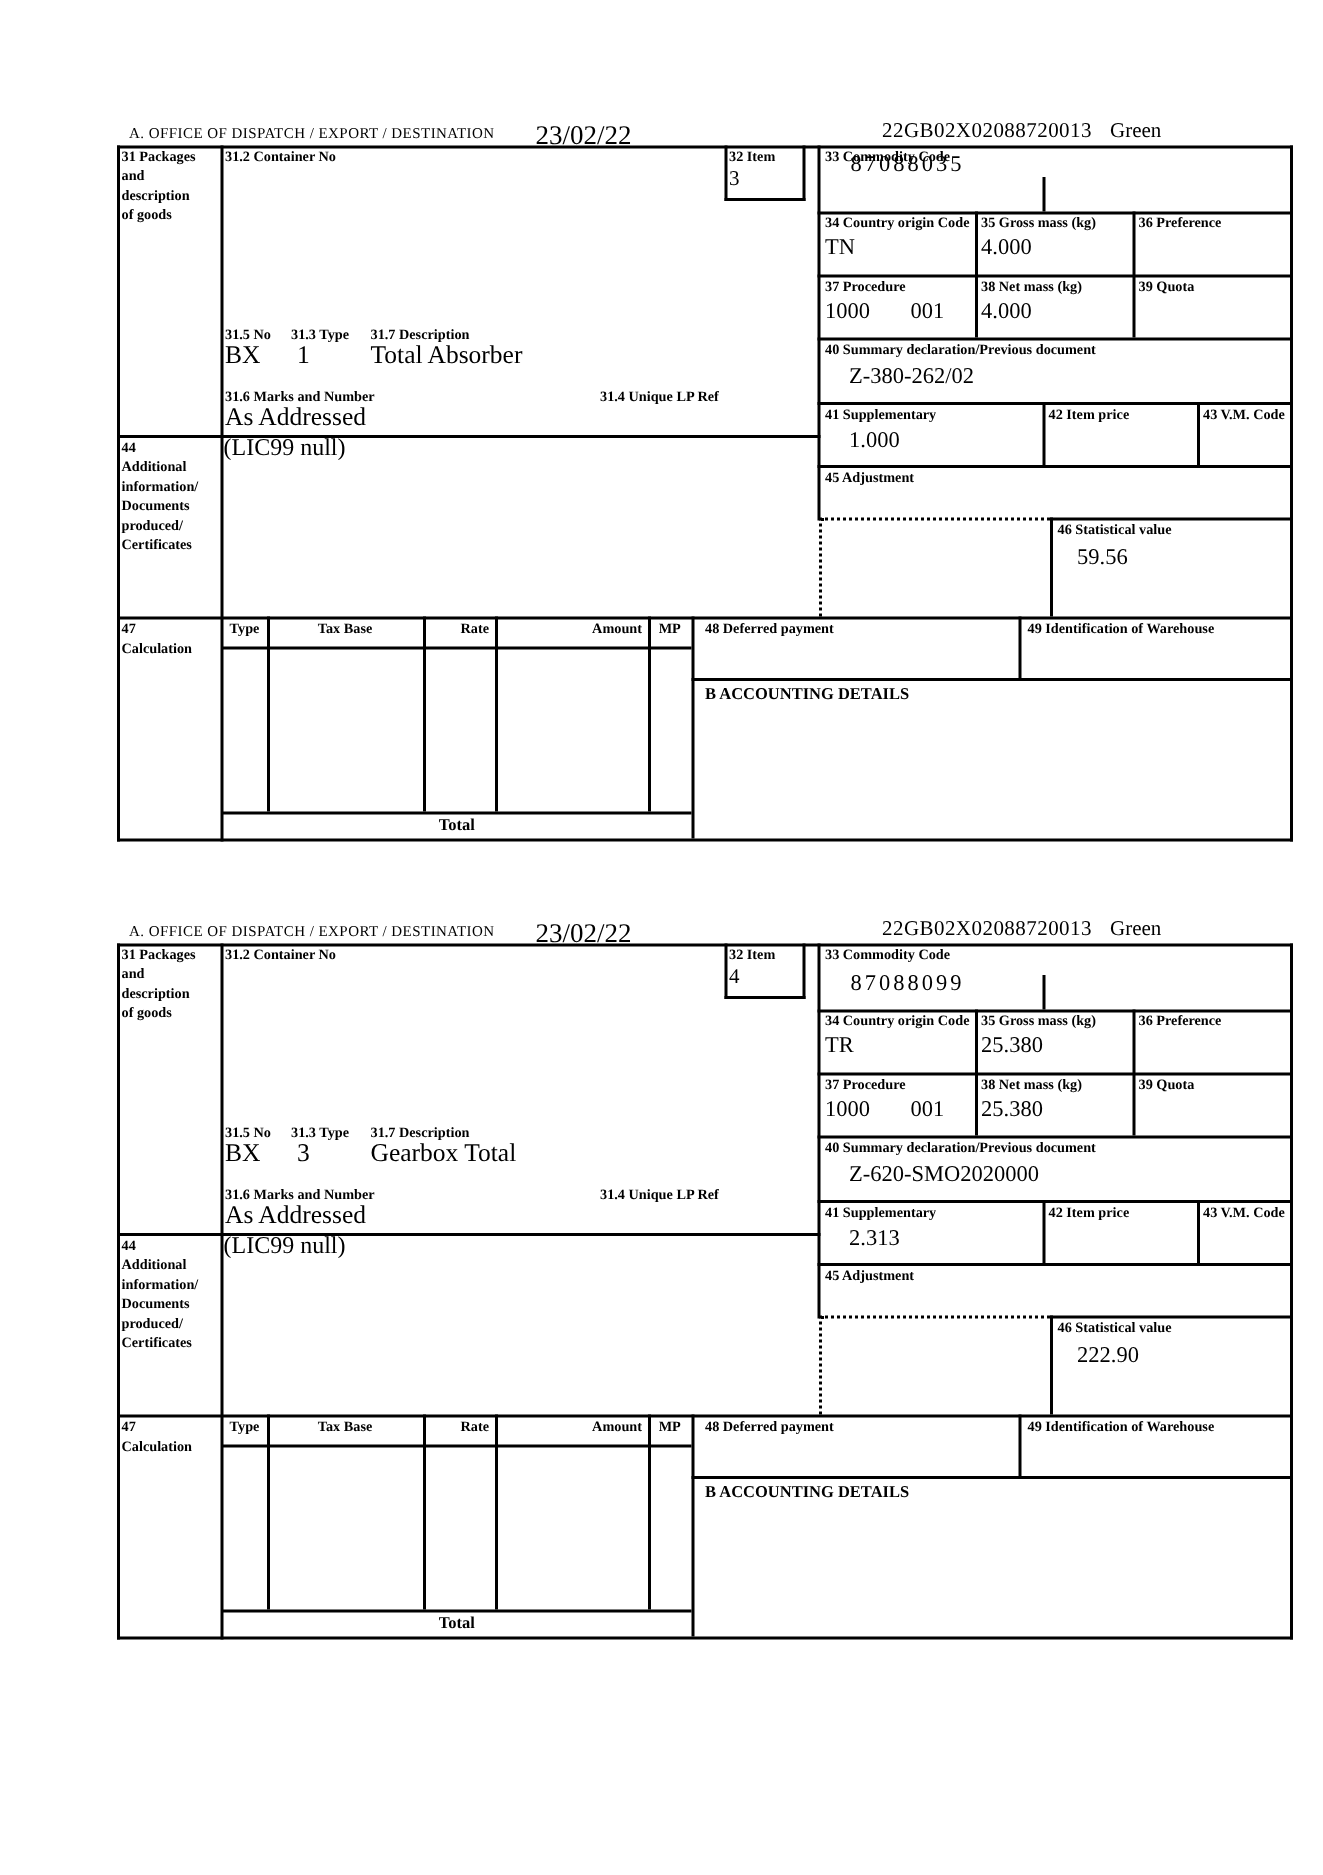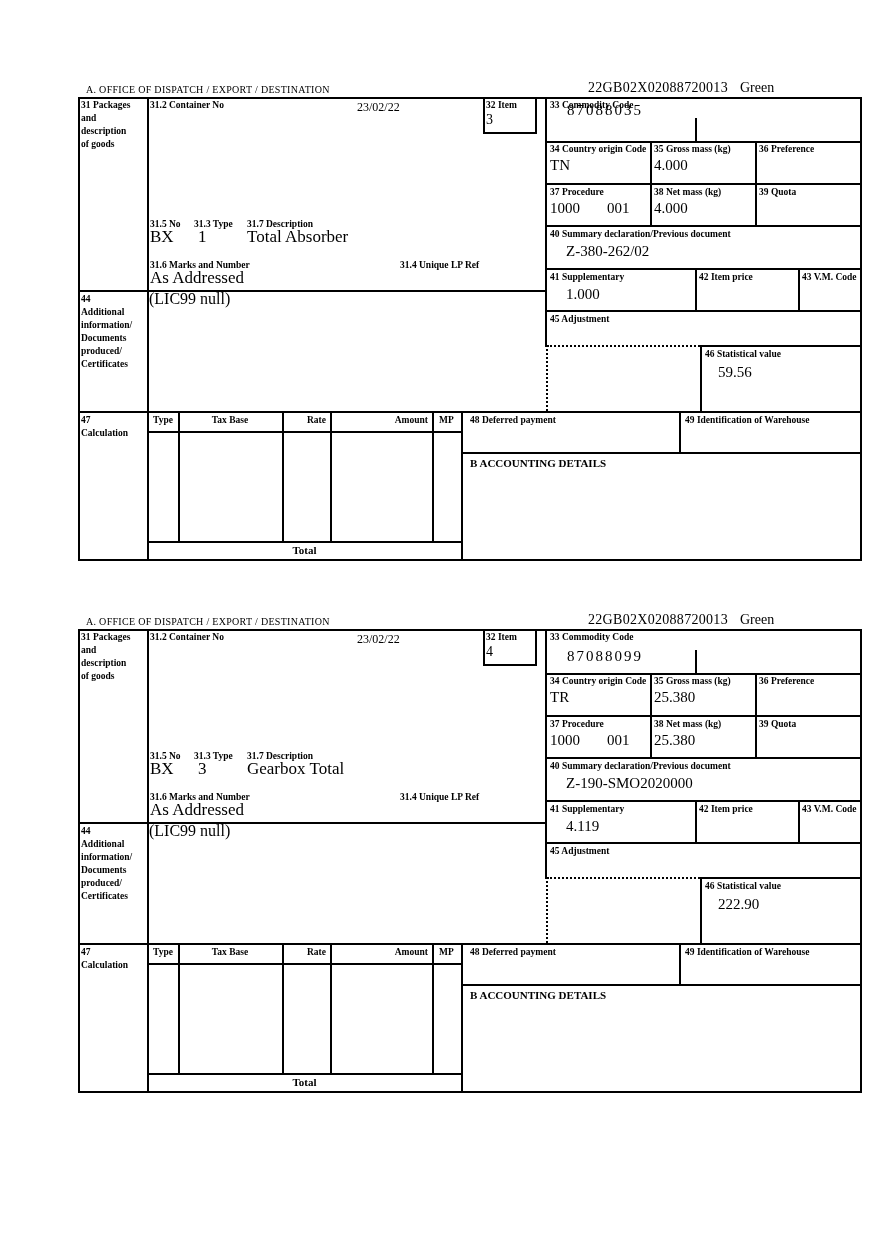--- a/index.html
+++ b/index.html
@@ -1,21 +1,21 @@
 <!DOCTYPE html>
 <html><head>
 <meta charset="utf-8">
 <style>
   html,body{margin:0;padding:0;background:#ffffff;}
   #page{position:relative;width:882px;height:1250px;background:#ffffff;overflow:hidden;
         font-family:"Liberation Serif","DejaVu Serif",serif;color:#000;}
   .section{position:absolute;left:78px;width:784px;height:481px;}
   .sec-header{position:absolute;left:0;top:0;width:784px;height:17px;}
   .hdr-title{position:absolute;left:8px;top:4px;font-weight:normal;font-size:10px;letter-spacing:.3px;white-space:nowrap;}
-  .hdr-date{position:absolute;left:279px;top:0;font-size:12px;white-space:nowrap;margin-top:20px;}
+  .hdr-date{position:absolute;left:279px;top:0;font-size:18px;white-space:nowrap;}
   .hdr-ref{position:absolute;left:510px;top:0;font-size:14px;letter-spacing:.3px;white-space:nowrap;}
   .hdr-route{position:absolute;left:662px;top:0;font-size:14px;white-space:nowrap;}
   .box{position:absolute;left:0;top:17px;width:784px;height:464px;}
   .hl{position:absolute;height:2px;background:#000;}
   .vl{position:absolute;width:2px;background:#000;}
   .dh{position:absolute;height:0;border-top:2px dotted #000;}
   .dv{position:absolute;width:0;border-left:2px dotted #000;}
   .lab{position:absolute;font-weight:bold;font-size:9.5px;line-height:11px;white-space:nowrap;}
   .val{position:absolute;font-size:15px;line-height:17px;white-space:nowrap;}
   .vlg{position:absolute;font-size:17px;line-height:18px;white-space:nowrap;}
@@ -205,24 +205,24 @@
       <span class="lab" style="left:681px;top:47px;">36 Preference</span>
 
       <span class="lab" style="left:472px;top:90px;">37 Procedure</span>
       <span class="val" style="left:472px;top:103px;">1000</span>
       <span class="val" style="left:529px;top:103px;">001</span>
       <span class="lab" style="left:576px;top:90px;">38 Net mass (kg)</span>
       <span class="val" style="left:576px;top:103px;">25.380</span>
       <span class="lab" style="left:681px;top:90px;">39 Quota</span>
 
       <span class="lab" style="left:472px;top:132px;">40 Summary declaration/Previous document</span>
-      <span class="val" style="left:488px;top:146px;">Z-190-SMO2020000</span>
+      <span class="val" style="left:488px;top:146px;">Z-620-SMO2020000</span>
 
       <span class="lab" style="left:472px;top:175px;">41 Supplementary</span>
-      <span class="val" style="left:488px;top:189px;">4.119</span>
+      <span class="val" style="left:488px;top:189px;">2.313</span>
       <span class="lab" style="left:621px;top:175px;">42 Item price</span>
       <span class="lab" style="left:724px;top:175px;">43 V.M. Code</span>
 
       <span class="lab" style="left:472px;top:217px;">45 Adjustment</span>
       <span class="lab" style="left:627px;top:252px;">46 Statistical value</span>
       <span class="val" style="left:640px;top:267px;">222.90</span>
 
       <span class="lab" style="left:72px;top:122px;">31.5 No</span>
       <span class="lab" style="left:116px;top:122px;">31.3 Type</span>
       <span class="lab" style="left:169px;top:122px;">31.7 Description</span>

